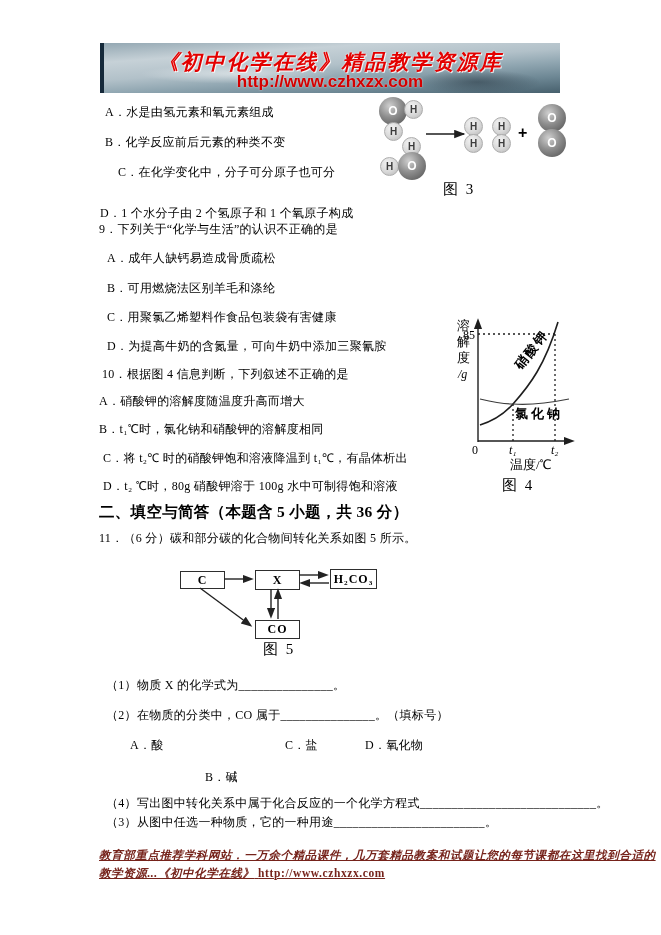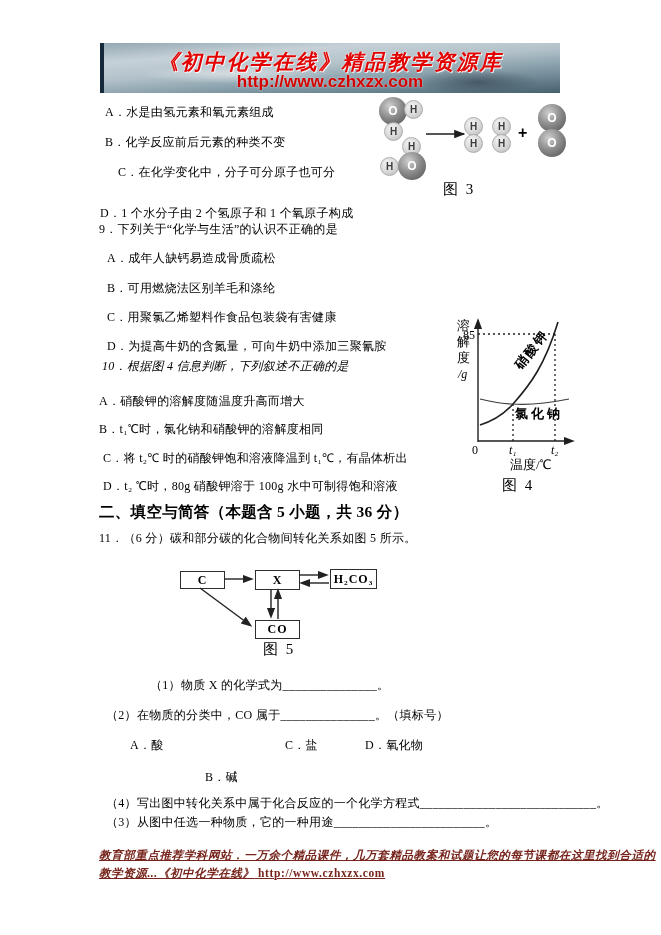--- a/index.html
+++ b/index.html
@@ -111,21 +111,21 @@
 
     <div class="caption" style="left:443px; top:180px;">图 3</div>
   </div>
 
   <div class="line" style="left:99px;  top:221px;">9．下列关于“化学与生活”的认识不正确的是</div>
   <div class="line" style="left:107px; top:250px;">A．成年人缺钙易造成骨质疏松</div>
   <div class="line" style="left:107px; top:280px;">B．可用燃烧法区别羊毛和涤纶</div>
   <div class="line" style="left:107px; top:309px;">C．用聚氯乙烯塑料作食品包装袋有害健康</div>
   <div class="line" style="left:107px; top:338px;">D．为提高牛奶的含氮量，可向牛奶中添加三聚氰胺</div>
 
-  <div class="line" style="left:102px; top:358px;font-style:italic;">10．根据图 4 信息判断，下列叙述不正确的是</div>
+  <div class="line" style="left:102px; top:366px;">10．根据图 4 信息判断，下列叙述不正确的是</div>
   <div class="line" style="left:99px;  top:393px;">A．硝酸钾的溶解度随温度升高而增大</div>
   <div class="line" style="left:99px;  top:421px;">B．t₁℃时，氯化钠和硝酸钾的溶解度相同</div>
   <div class="line" style="left:103px; top:449px;">C．将 t₂℃  时的硝酸钾饱和溶液降温到 t₁℃，有晶体析出</div>
   <div class="line" style="left:103px; top:478px;">D．t₂ ℃时，80g 硝酸钾溶于 100g 水中可制得饱和溶液</div>
 
   <svg class="figsvg" style="left:448px; top:308px;" width="200" height="166" viewBox="0 0 200 166">
     <defs>
       <marker id="ah4" markerWidth="9" markerHeight="8" refX="6" refY="3" orient="auto">
         <path d="M0,0 L8,3 L0,6 z" fill="#1e1e1e"></path>
       </marker>
@@ -175,21 +175,21 @@
       <line x1="129" y1="15" x2="156" y2="15" stroke="#222" stroke-width="1.4" marker-end="url(#ah5)"></line>
       <line x1="159" y1="23" x2="132" y2="23" stroke="#222" stroke-width="1.4" marker-end="url(#ah5)"></line>
       <line x1="30" y1="28" x2="80" y2="65" stroke="#222" stroke-width="1.4" marker-end="url(#ah5)"></line>
       <line x1="101" y1="29" x2="101" y2="56" stroke="#222" stroke-width="1.4" marker-end="url(#ah5)"></line>
       <line x1="108" y1="59" x2="108" y2="31" stroke="#222" stroke-width="1.4" marker-end="url(#ah5)"></line>
     </svg>
 
     <div class="caption" style="left:263px; top:640px;">图 5</div>
   </div>
 
-  <div class="line" style="left:106px; top:677px;margin-left:44px;">（1）物质 X 的化学式为_______________。</div>
+  <div class="line" style="left:106px; top:677px;">（1）物质 X 的化学式为_______________。</div>
   <div class="line" style="left:106px; top:707px;">（2）在物质的分类中，CO 属于_______________。（填标号）</div>
 
   <div class="line" style="left:130px; top:737px;">A．酸</div>
   <div class="line" style="left:205px; top:737px;margin-top:32px;">B．碱</div>
   <div class="line" style="left:285px; top:737px;">C．盐</div>
   <div class="line" style="left:365px; top:737px;">D．氧化物</div>
 
   <div class="line" style="left:106px; top:766px;margin-top:48px;">（3）从图中任选一种物质，它的一种用途________________________。</div>
   <div class="line" style="left:106px; top:795px;">（4）写出图中转化关系中属于化合反应的一个化学方程式____________________________。</div>
 

